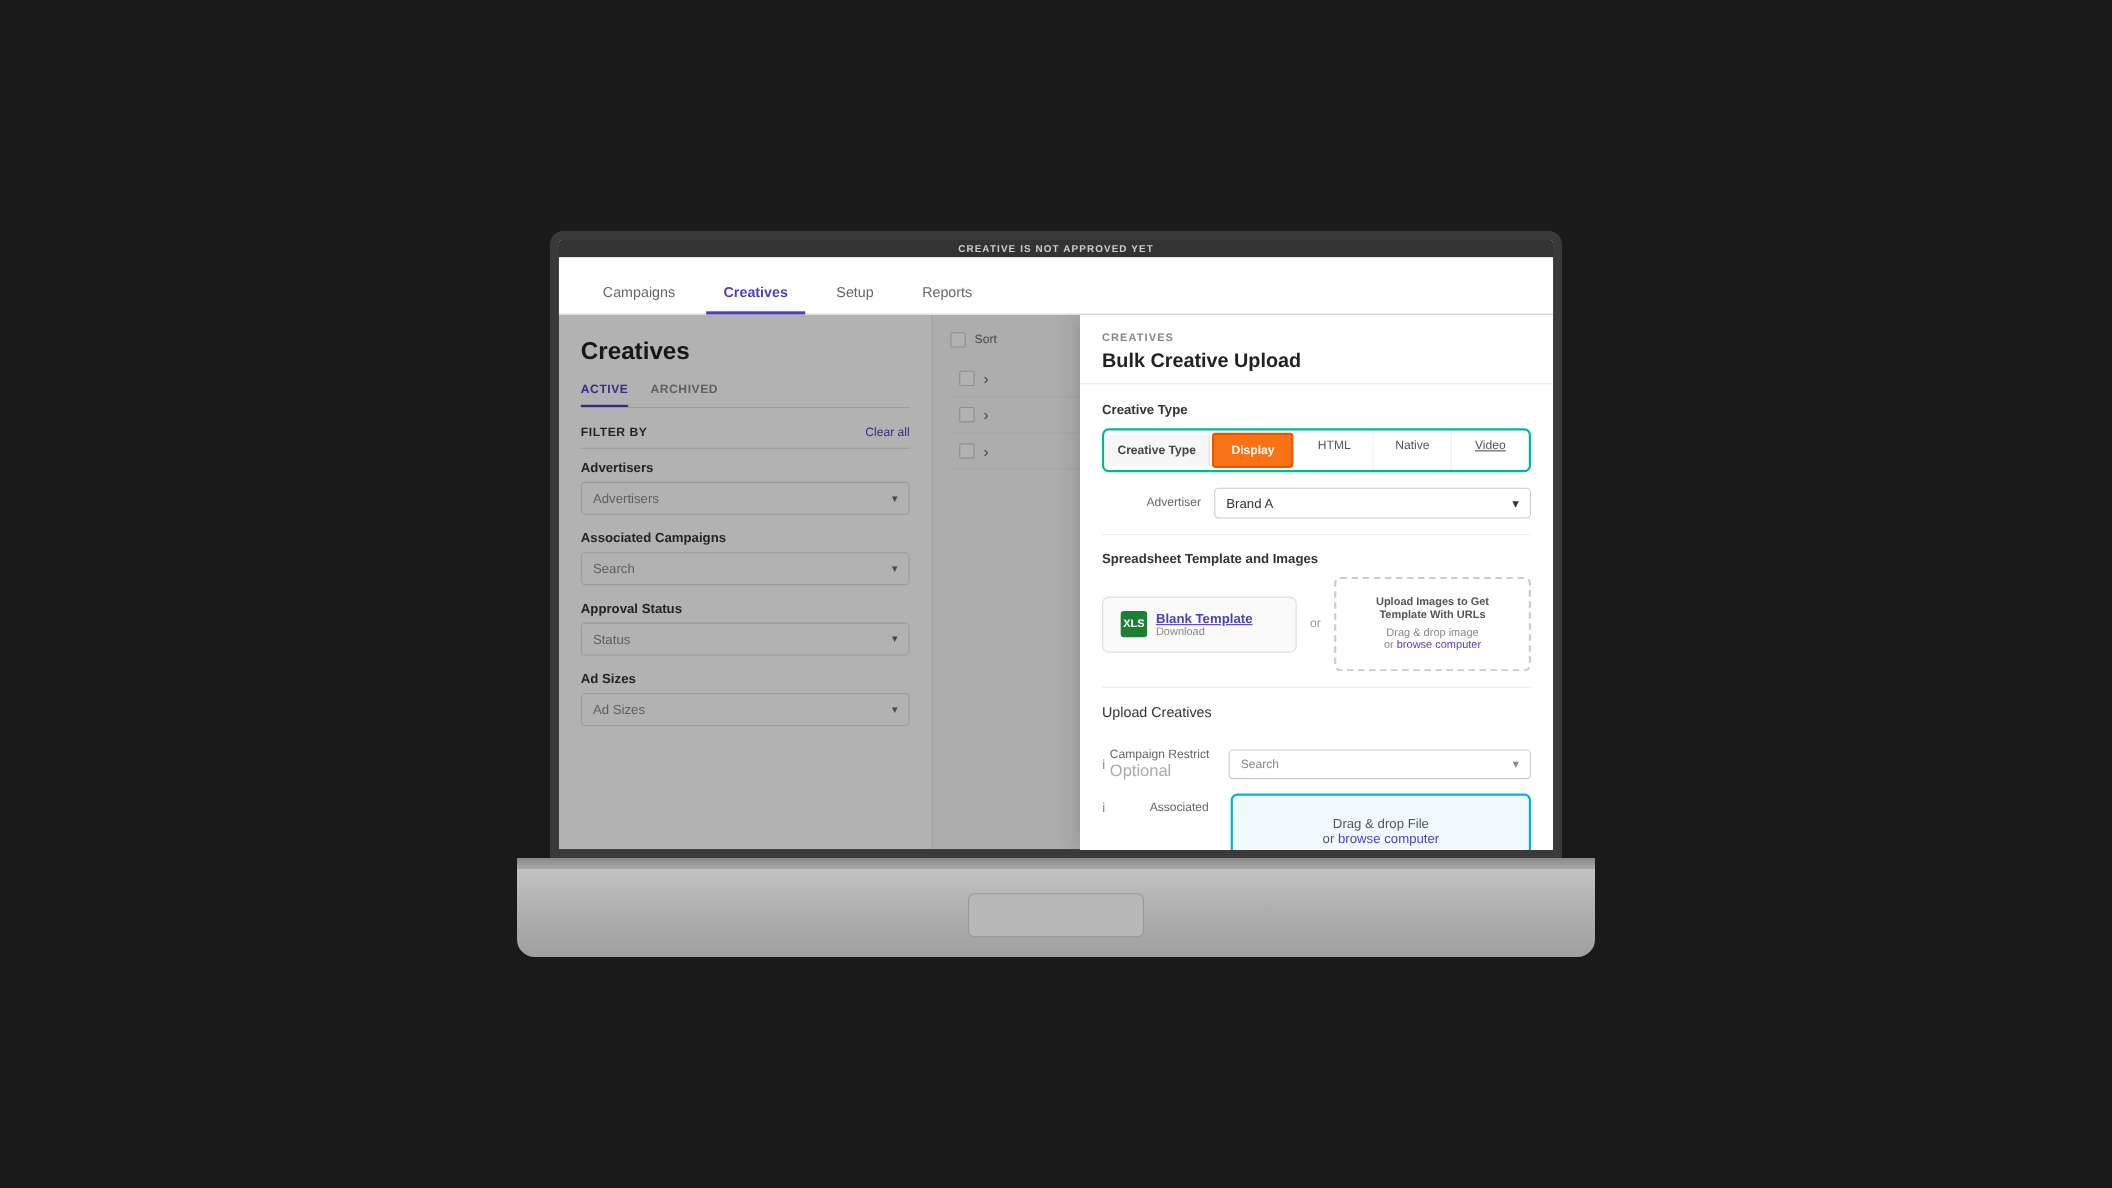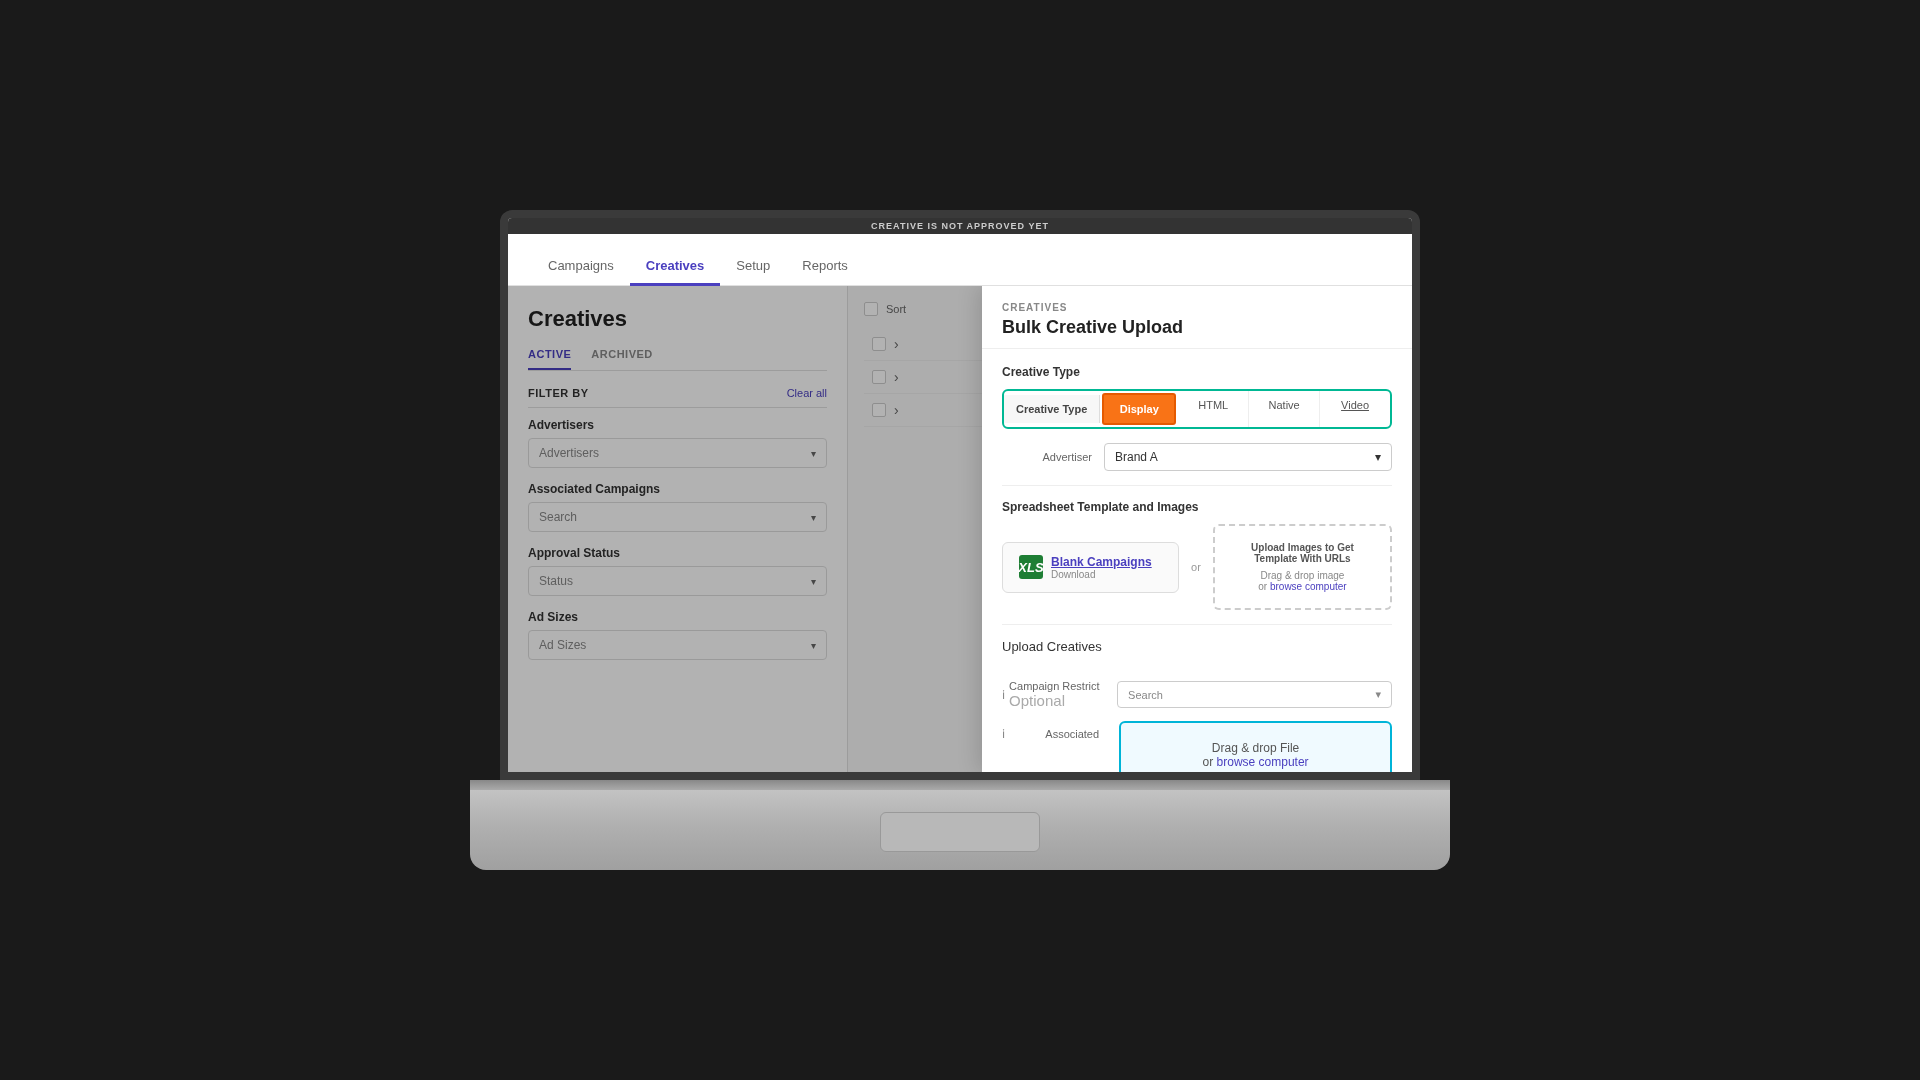--- a/index.html
+++ b/index.html
@@ -83,20 +83,21 @@
 
     
     .nav-bar {
       display: flex;
       align-items: flex-end;
       padding: 0 24px;
       border-bottom: 1px solid #e0e0e0;
       background: #fff;
       height: 52px;
       flex-shrink: 0;
+      gap: 12px;
     }
 
     .nav-tab {
       padding: 10px 16px;
       font-size: 13px;
       color: #666;
       cursor: pointer;
       border-bottom: 3px solid transparent;
       margin-bottom: -1px;
     }
@@ -343,23 +344,22 @@
     }
     .spreadsheet-icon {
       width: 24px;
       height: 24px;
       background: #1e7e34;
       border-radius: 3px;
       display: flex;
       align-items: center;
       justify-content: center;
       color: #fff;
-      font-size: 13px;
+      font-size: 10px;
       font-weight: 700;
-      font-style: italic;
     }
     .template-text {
       display: flex;
       flex-direction: column;
     }
     .template-link {
       font-size: 12px;
       color: #4a3fbf;
       font-weight: 600;
       text-decoration: underline;
@@ -640,21 +640,21 @@
                 </div>
 
                 <hr class="divider">
 
                 <div class="section-heading">Spreadsheet Template and Images</div>
 
                 <div class="template-area">
                   <div class="blank-template-box">
                     <div class="spreadsheet-icon">XLS</div>
                     <div class="template-text">
-                      <span class="template-link">Blank Campaigns</span>
+                      <span class="template-link">Blank Template</span>
                       <span class="template-sub">Download</span>
                     </div>
                   </div>
                   <span class="or-divider">or</span>
                   <div class="upload-images-box">
                     <div class="upload-images-title">Upload Images to Get Template With URLs</div>
                     <div>
                       <span>Drag &amp; drop image</span>
                     </div>
                     <div>

